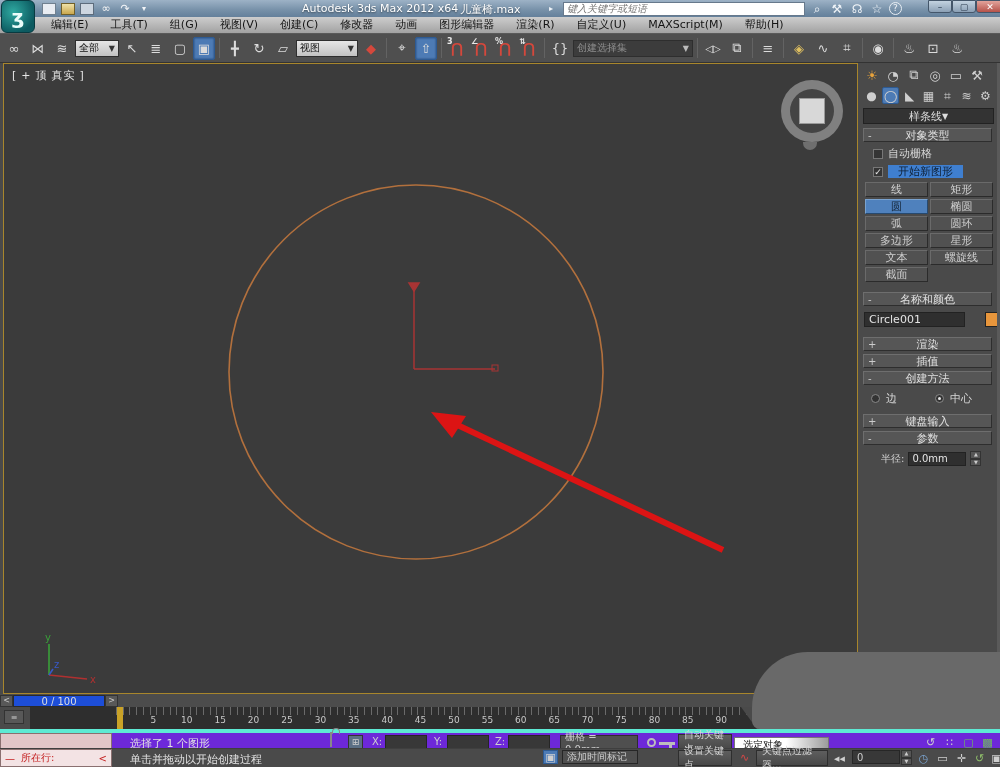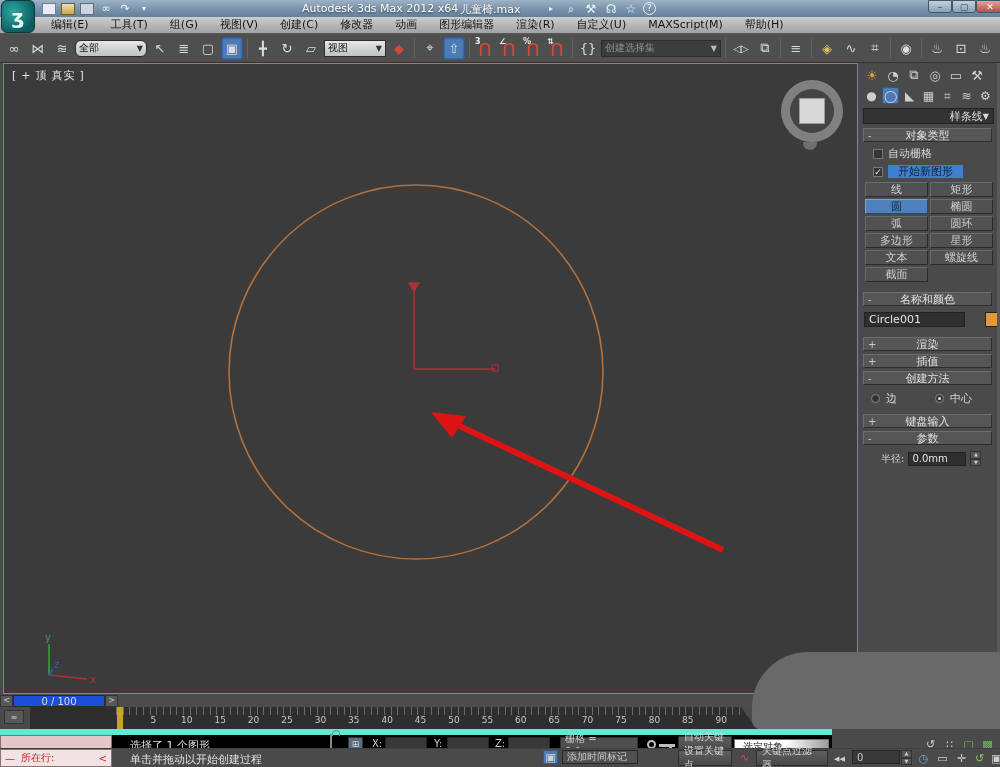--- a/index.html
+++ b/index.html
@@ -76,22 +76,22 @@
   #tb-icon { left:4px; top:3px; width:20px; height:14px; background:#585858; border:1px solid #333;
     color:#ccc; font-size:8px; text-align:center; line-height:13px; }
   #ruler { left:30px; top:0; width:727px; height:22px; background:#2e2e2e;
     clip-path:polygon(0 0, calc(100% - 16px) 0, 100% 100%, 0 100%); position:absolute; }
   #ruler .tickband { position:absolute; left:86px; top:0; right:10px; height:8px;
     background:repeating-linear-gradient(to right,#6a6a6a 0 1px,transparent 1px 6.7px); }
   #ruler .lbl { position:absolute; top:8px; color:#c9c9c9; font-size:9px; transform:translateX(-50%); }
   #caret { position:absolute; left:87px; top:0; width:6px; height:22px; background:#c9a227; }
 
   
-  #status1 { left:0; top:729px; width:832px; height:19px; background:#000000;
-    border-top:6px solid #5eead4; }
+  #status1 { left:0; top:729px; width:1000px; height:19px; background:#6d28d9;
+    border-top:4px solid #5eead4; }
   #status2 { left:0; top:748px; width:1000px; height:19px; background:#4a4a4a;
     border-top:1px solid #3f3f3f; }
   #listener1 { left:0; top:0; width:112px; height:18px; background:#e2c6c8; border:1px solid #8a7070; }
   #listener2 { left:0; top:0; width:112px; height:18px; background:#f3e3e4; border:1px solid #8a7070;
     color:#c42020; display:flex; align-items:center; gap:6px; padding:0 4px; font-size:10px; }
   .prompt { color:#e2e2e2; }
   .sfield { background:#383838; border:1px solid #262626; height:14px; color:#ccc;
     font-size:10px; display:flex; align-items:center; padding:0 4px; }
   .slabel { color:#cfcfcf; font-size:10px; }
   .skeybtn { background:linear-gradient(#5e5e5e,#484848); border:1px solid #2e2e2e; height:16px;
@@ -112,21 +112,21 @@
   #cpanel { left:859px; top:63px; width:141px; height:631px; background:#4a4a4a; }
   #cp-scroll { position:absolute; right:0; top:0; width:3px; height:100%; background:#5a5a5a; }
   .cp-tabs { display:flex; gap:3px; padding:3px 2px 2px 4px; }
   .cp-tab { width:18px; height:18px; display:flex; align-items:center; justify-content:center;
     font-size:13px; color:#cfcfcf; }
   .cp-tab.create { color:#e8a33c; }
   .cp-sub { display:flex; gap:2px; padding:1px 2px 3px 4px; }
   .cp-sub .cp-tab { width:17px; height:17px; font-size:12px; }
   .cp-tab.on { background:#4d7bb5; border:1px solid #2d5a92; border-radius:2px; }
   #cat-combo { margin:1px 6px 4px 4px; height:16px; background:#333; border:1px solid #222;
-    color:#ddd; display:flex; align-items:center; justify-content:flex-end; padding:0 4px; }
+    color:#ddd; display:flex; align-items:center; justify-content:center; padding:0 4px; }
   .rollhdr { margin:3px 8px 0 4px; height:14px; background:#565656;
     border:1px solid; border-color:#6e6e6e #2e2e2e #2e2e2e #6e6e6e;
     display:flex; align-items:center; color:#e0e0e0; position:relative; }
   .rollhdr .pm { position:absolute; left:4px; font-size:10px; color:#ccc; }
   .rollhdr .t { width:100%; text-align:center; font-size:11px; }
   .cb-row { display:flex; align-items:center; gap:5px; margin:4px 0 0 14px; }
   .cbox { width:10px; height:10px; background:#353535; border:1px solid #777; color:#e8e8e8;
     font-size:9px; line-height:9px; text-align:center; }
   .hl-blue { background:#3f7fd0; color:#0e1f33; padding:0 10px; height:13px; line-height:13px; }
   .btngrid { display:grid; grid-template-columns:63px 63px; gap:2px; margin:4px 0 0 6px; }
@@ -176,37 +176,38 @@
   <span class="ic ic-folder"></span>
   <span class="ic ic-disk"></span>
   <span class="ic" style="color:#f5f5f5;">∞</span>
   <span class="ic">↷</span>
   <span class="ic" style="font-size:8px;">▾</span>
 </div>
 <div class="abs" id="apptitle">Autodesk 3ds Max  2012 x64</div>
 <div class="abs" id="filetitle">儿童椅.max</div>
 <div class="abs" id="search-wrap">
   <span class="tb-sym" style="font-size:8px;">▸</span>
+  <input id="search-input" placeholder="键入关键字或短语" style="">
   <span class="tb-sym">⌕</span>
   <span class="tb-sym">⚒</span>
   <span class="tb-sym">☊</span>
   <span class="tb-sym">☆</span>
   <span class="tb-sym" style="border:1px solid #e8eef4;border-radius:50%;width:13px;height:13px;font-size:9px;line-height:11px;">?</span>
 </div>
 <div class="abs" id="winbtns">
   <div class="wb">–</div>
   <div class="wb">▢</div>
   <div class="wb close">✕</div>
 </div>
 
 <div class="abs" id="toolbar">
   <span class="tbtn">∞</span>
   <span class="tbtn">⋈</span>
   <span class="tbtn">≋</span>
-  <span class="combo light" style="width:72px;border-radius:6px;">
+  <span class="combo light" style="width:44px;">
     <span>全部</span>
       <span class="arr">▼</span>
     </span>
   <span class="tbtn">↖</span>
   <span class="tbtn">≣</span>
   <span class="tbtn">▢</span>
   <span class="tbtn active">▣</span>
   <span class="sep"></span>
   <span class="tbtn">╋</span>
   <span class="tbtn">↻</span>

